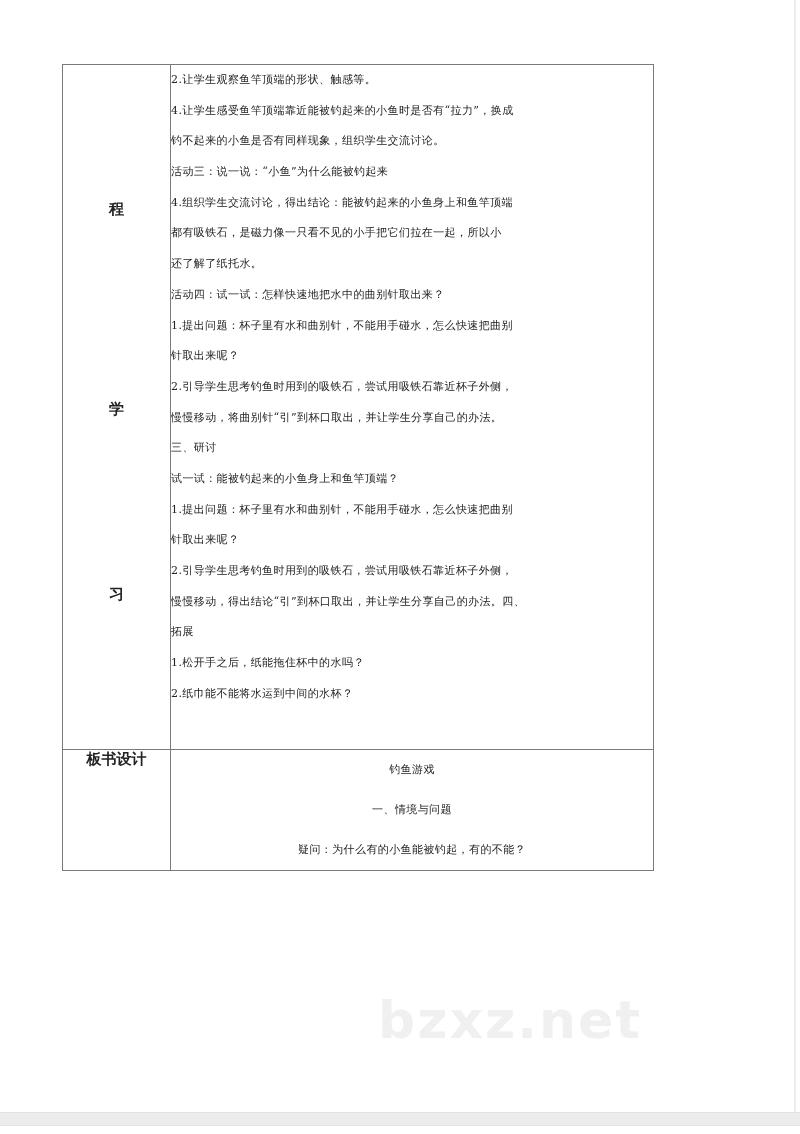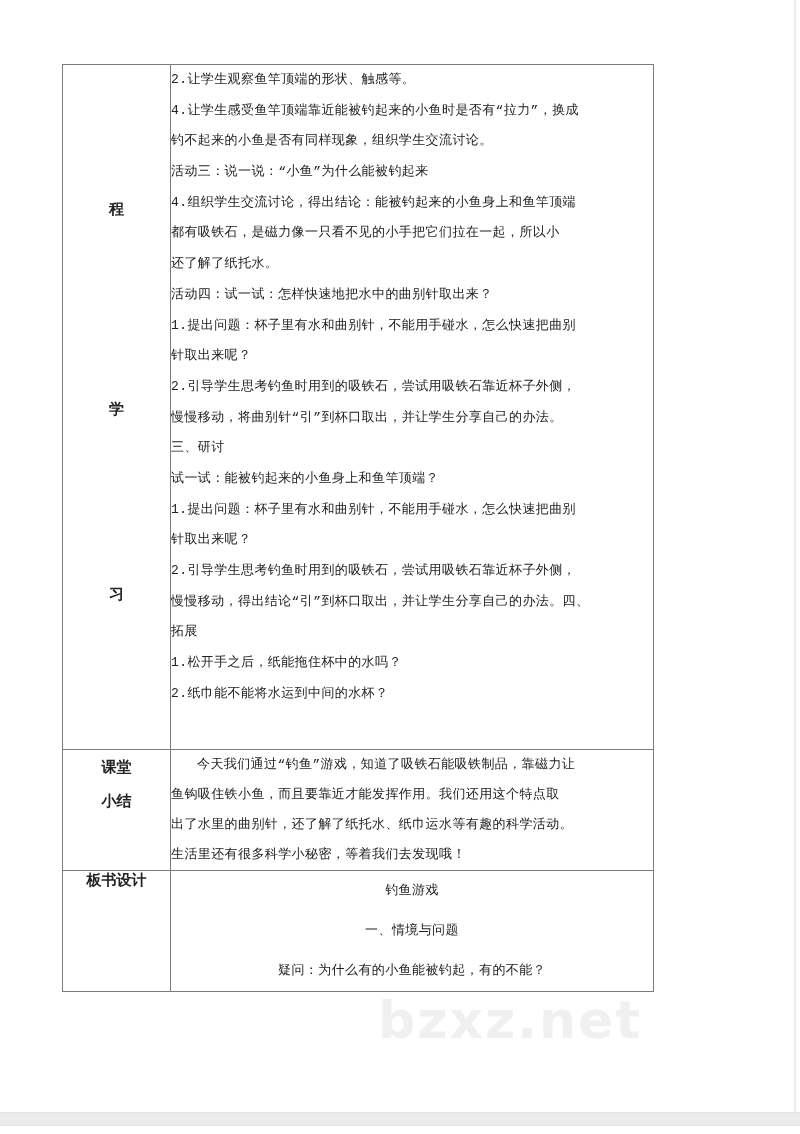--- a/index.html
+++ b/index.html
@@ -23,22 +23,22 @@
   }
   table.plan td {
     border: 1.5px solid #7a7a7a; vertical-align: top; padding: 0;
   }
   td.label {
     width: 107px; text-align: center; vertical-align: middle;
     font-family: "DejaVu Sans", "Liberation Sans", sans-serif;
     font-weight: bold; font-size: 15px; color: #222;
   }
   td.content {
-    font-size: 13px; line-height: 30.7px; padding: 0 0 0 4px; letter-spacing: 0.4px;
-    white-space: nowrap; overflow: hidden; font-family: Liberation Mono, monospace;
+    font-size: 11px; line-height: 30.7px; padding: 0 0 0 4px; letter-spacing: 0.4px;
+    white-space: nowrap; overflow: hidden;
   }
   .proc-label { position: relative; height: 684px; }
   .proc-label span { position: absolute; left: 0; width: 100%; text-align: center; }
   .line { display: block; height: 30.7px; }
   .indent { padding-left: 2em; }
   .summary { padding-top: 6px; padding-bottom: 6px; }
   .summary .line { height: 30px; line-height: 30px; }
   .board .line { text-align: center; height: 40px; line-height: 40px; }
   .board { padding-top: 2px; padding-bottom: 4px; }
   .watermark {
@@ -81,32 +81,20 @@
       <span class="line">1.提出问题：杯子里有水和曲别针，不能用手碰水，怎么快速把曲别</span>
       <span class="line">针取出来呢？</span>
       <span class="line">2.引导学生思考钓鱼时用到的吸铁石，尝试用吸铁石靠近杯子外侧，</span>
       <span class="line">慢慢移动，得出结论“引”到杯口取出，并让学生分享自己的办法。四、</span>
       <span class="line">拓展</span>
       <span class="line">1.松开手之后，纸能拖住杯中的水吗？</span>
       <span class="line">2.纸巾能不能将水运到中间的水杯？</span>
     </td>
   </tr>
   <tr>
-    <td class="label">
-      <div style="line-height:34px">课堂</div>
-      <div style="line-height:34px">小结</div>
-    </td>
-    <td class="content summary">
-      <span class="line indent">今天我们通过“钓鱼”游戏，知道了吸铁石能吸铁制品，靠磁力让</span>
-      <span class="line">鱼钩吸住铁小鱼，而且要靠近才能发挥作用。我们还用这个特点取</span>
-      <span class="line">出了水里的曲别针，还了解了纸托水、纸巾运水等有趣的科学活动。</span>
-      <span class="line">生活里还有很多科学小秘密，等着我们去发现哦！</span>
-    </td>
-  </tr>
-  <tr>
     <td class="label">板书设计</td>
     <td class="content board">
       <span class="line">钓鱼游戏</span>
       <span class="line">一、情境与问题</span>
       <span class="line">疑问：为什么有的小鱼能被钓起，有的不能？</span>
     </td>
   </tr>
 </tbody>
   </table>
 

